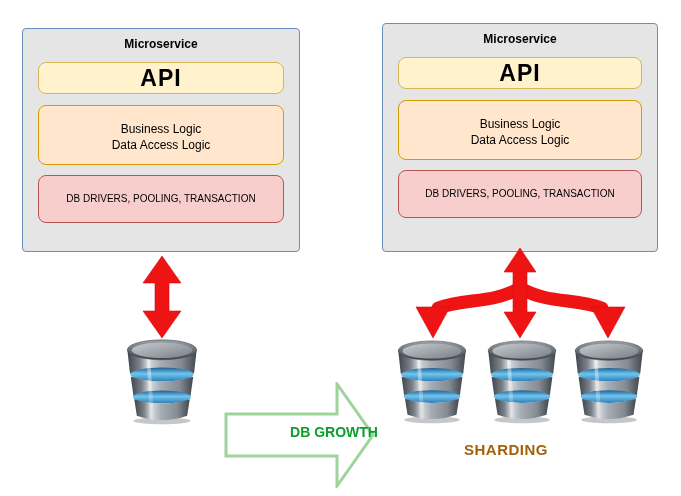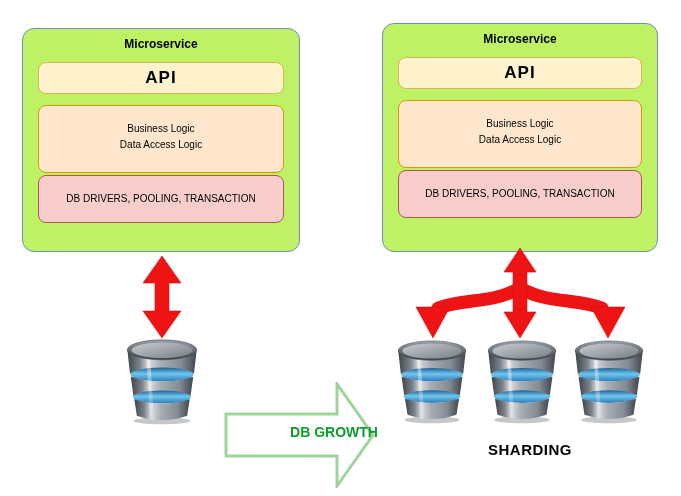--- a/index.html
+++ b/index.html
@@ -2,54 +2,54 @@
 <html><head>
 <meta charset="utf-8">
 <style>
   html,body{margin:0;padding:0;background:#ffffff;}
   .canvas{
     position:relative;width:681px;height:496px;background:#ffffff;
     font-family:"Liberation Sans", sans-serif;overflow:hidden;
   }
   
   .service{
-    position:absolute;background:#bef264;border:1px solid #6c8ebf;
-    border-radius:12px;box-sizing:border-box;
+    position:absolute;background:#e5e5e5;border:1px solid #6c8ebf;
+    border-radius:4px;box-sizing:border-box;
   }
   .service.left{left:22px;top:28px;width:278px;height:224px;}
   .service.right{left:382px;top:23px;width:276px;height:229px;}
   .svc-title{
     position:absolute;left:0;right:0;top:8px;text-align:center;
     font-size:12px;font-weight:bold;color:#000;
   }
   .inner-box{
     position:absolute;left:15px;right:15px;box-sizing:border-box;
     border-radius:8px;text-align:center;color:#000;
   }
   .api-box{
     top:33px;height:32px;background:#fff2cc;border:1px solid #d6b656;
-    font-size:17px;font-weight:bold;line-height:30px;letter-spacing:1px;
+    font-size:23px;font-weight:bold;line-height:30px;letter-spacing:1px;
   }
   .logic-box{
-    top:76px;height:68px;background:#ffe6cc;border:1px solid #d79b00;
-    font-size:10px;line-height:16px;padding-top:15px;
+    top:76px;height:60px;background:#ffe6cc;border:1px solid #d79b00;
+    font-size:12px;line-height:16px;padding-top:15px;
   }
   .dbl-box{
     top:146px;height:48px;background:#f8cecc;border:1px solid #b85450;
     font-size:10px;line-height:46px;white-space:nowrap;
   }
   .abs{position:absolute;}
   
   .growth-label{
     position:absolute;left:228px;top:424px;width:116px;text-align:center;
     font-size:14px;font-weight:bold;color:#0b9e2d;padding-left:48px;
   }
   .sharding-label{
-    position:absolute;left:460px;top:441px;width:140px;text-align:center;
-    font-size:15px;font-weight:bold;color:#000000;letter-spacing:0.5px;
+    position:absolute;left:436px;top:441px;width:140px;text-align:center;
+    font-size:15px;font-weight:bold;color:#a16207;letter-spacing:0.5px;
   }
   svg{display:block;}
   .defs-holder{position:absolute;width:0;height:0;overflow:hidden;}
 </style>
 </head>
 <body>
 
 <div class="canvas">
 
   <svg class="defs-holder" aria-hidden="true">

